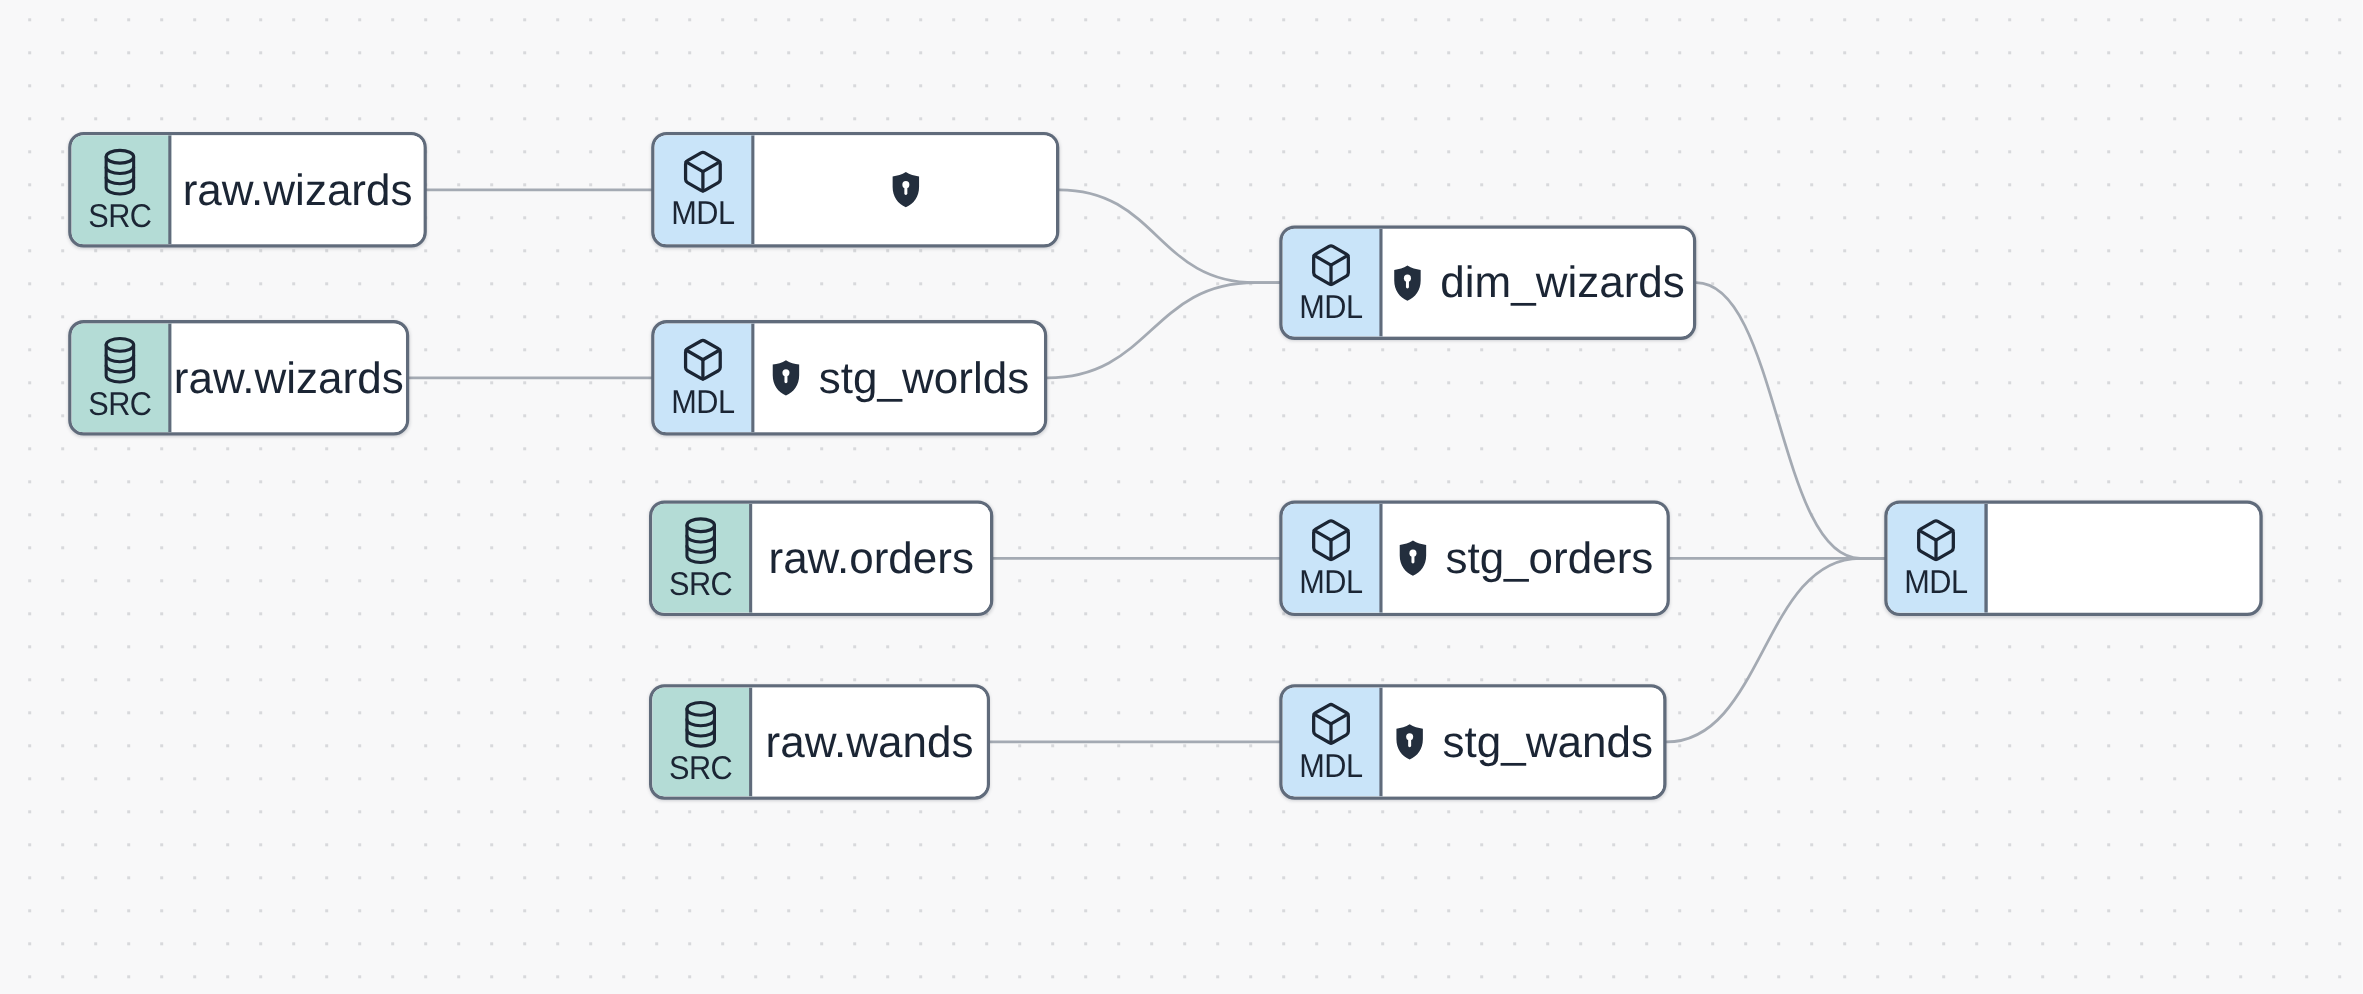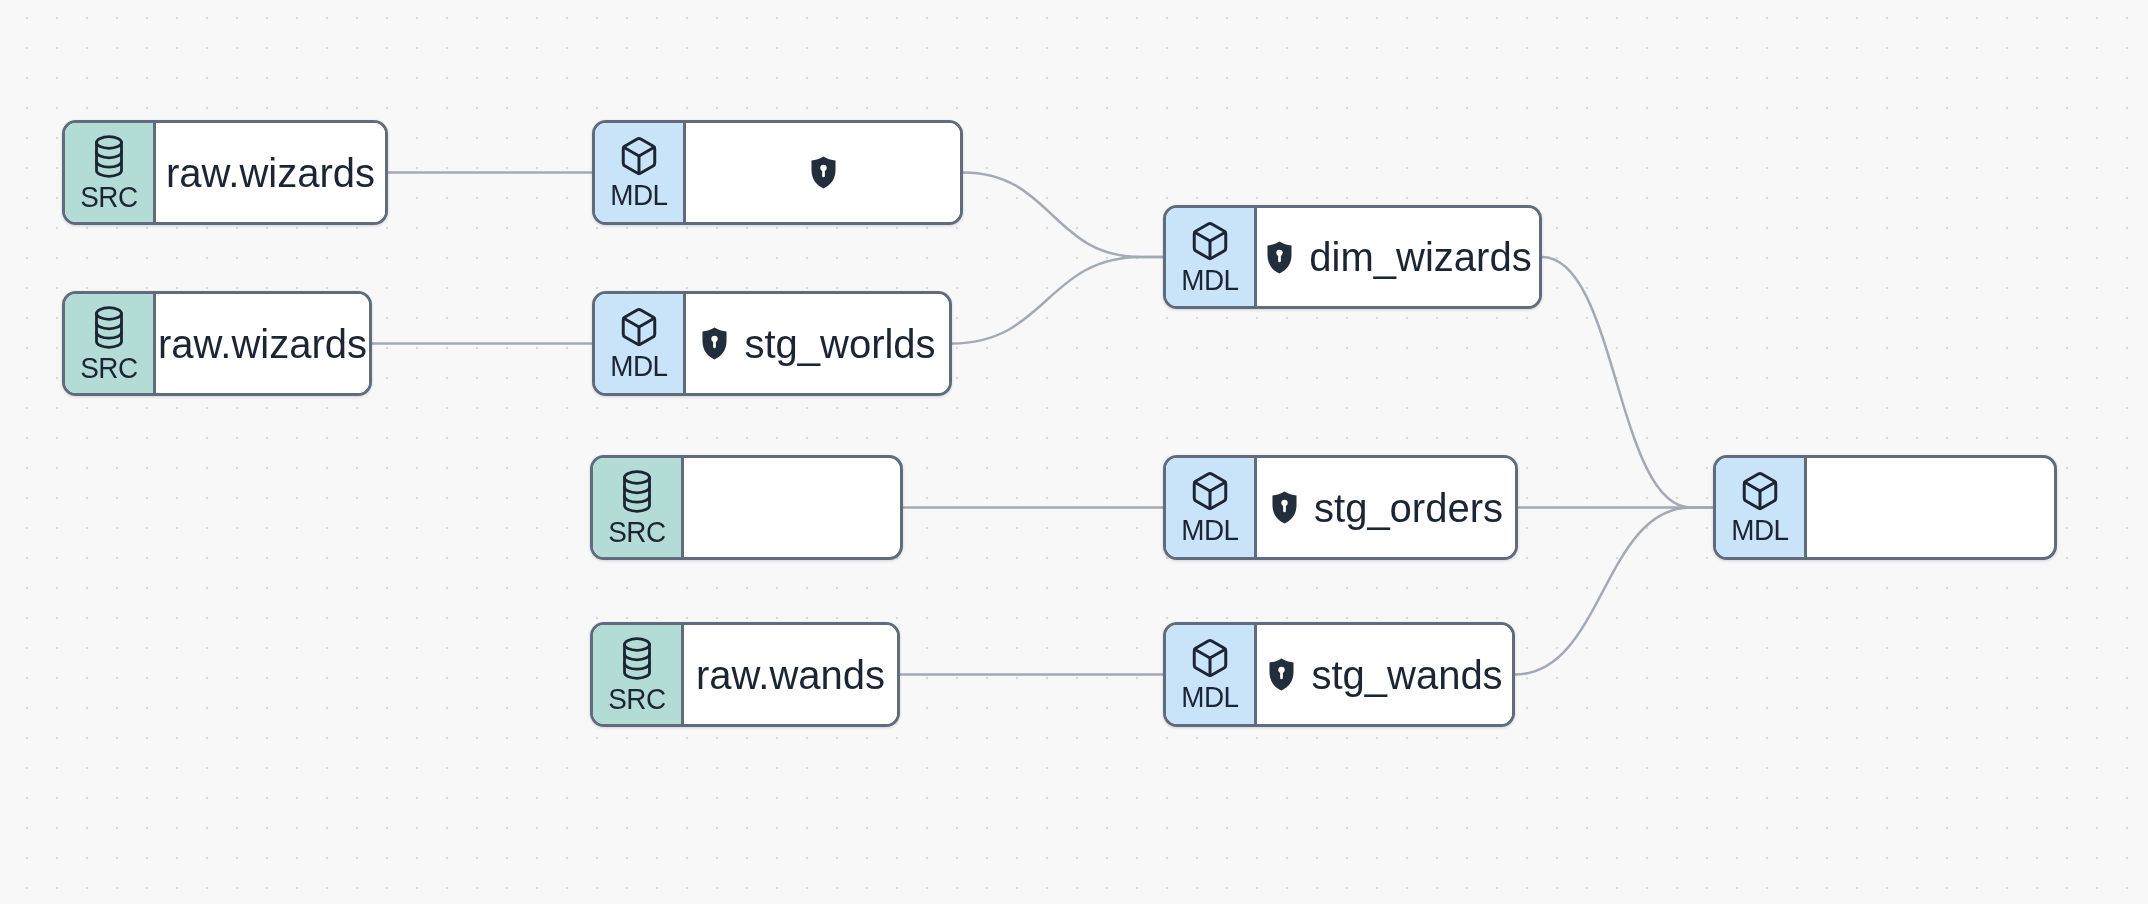--- a/index.html
+++ b/index.html
@@ -215,20 +215,24 @@
         <svg width="34" height="45" viewBox="0 0 34 45" stroke-width="2.8">
           <ellipse cx="17" cy="8.5" rx="12.5" ry="5.8"></ellipse>
           <path d="M4.5 8.5 V 36.5 C 4.5 39.7 10.1 42.3 17 42.3 C 23.9 42.3 29.5 39.7 29.5 36.5 V 8.5"></path>
           <path d="M29.5 18 C 29.5 21.2 23.9 23.8 17 23.8 C 10.1 23.8 4.5 21.2 4.5 18"></path>
           <path d="M29.5 27.3 C 29.5 30.5 23.9 33.1 17 33.1 C 10.1 33.1 4.5 30.5 4.5 27.3"></path>
         </svg>
       </span>
 
       <span class="badge-label">SRC</span>
     </div>
+    <div class="node-body">
+
+      <span class="node-name">raw.orders</span>
+    </div>
   </div>
       <div class="node mdl" style="left: 1163px; top: 455px; width: 355px; height: 105px;">
     <div class="badge">
 
       <span class="icon icon-cube">
         <svg width="42" height="42" viewBox="0 0 24 24" stroke-width="1.7">
           <path d="M21 16V8a2 2 0 0 0-1-1.73l-7-4a2 2 0 0 0-2 0l-7 4A2 2 0 0 0 3 8v8a2 2 0 0 0 1 1.73l7 4a2 2 0 0 0 2 0l7-4A2 2 0 0 0 21 16z"></path>
           <polyline points="3.27 6.96 12 12.01 20.73 6.96"></polyline>
           <line x1="12" y1="22.08" x2="12" y2="12"></line>
         </svg>

